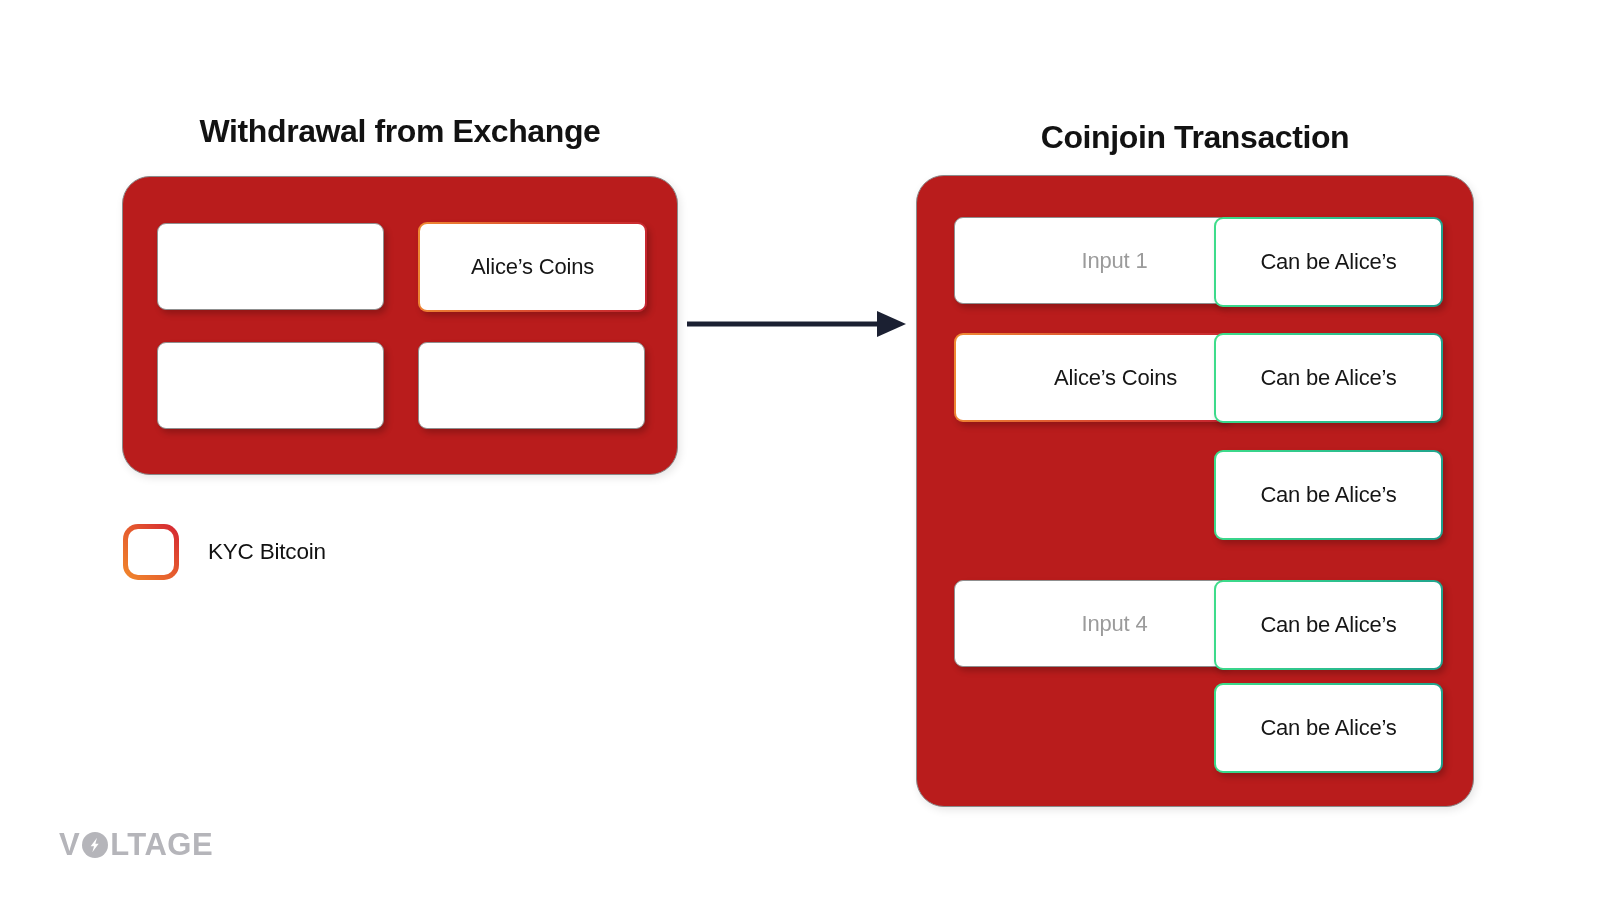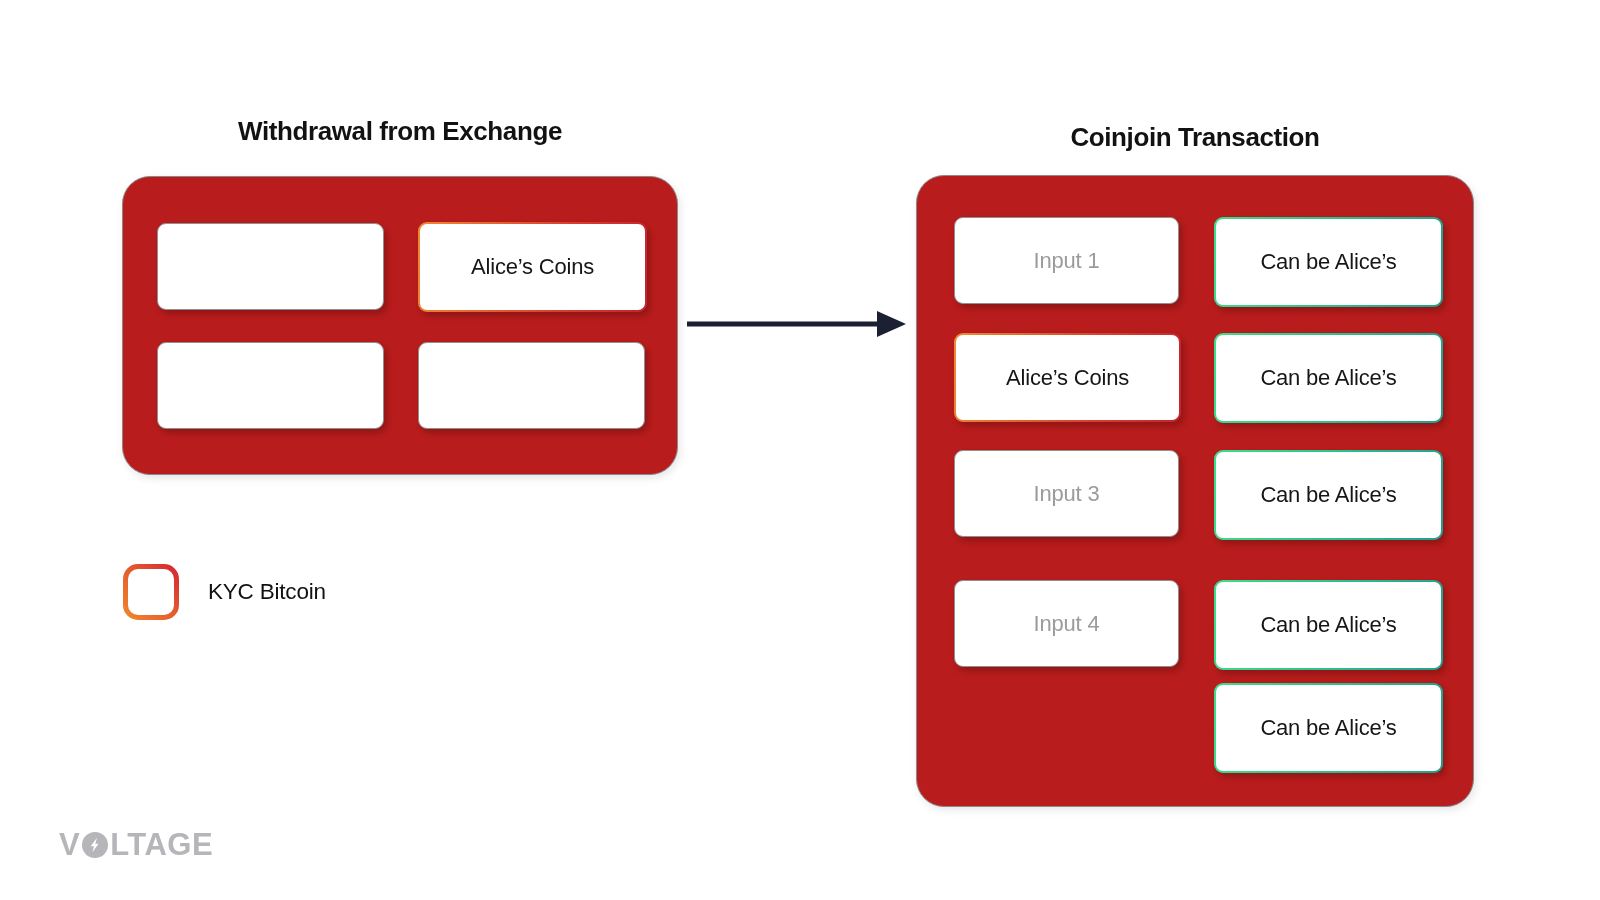--- a/index.html
+++ b/index.html
@@ -10,21 +10,21 @@
     position:relative;
     overflow:hidden;
     color:#141414;
   }
   .stage { position:absolute; inset:0; }
 
   
   .panel-title {
     position:absolute;
     transform:translateX(-50%);
-    font-size:26px;
+    font-size:32px;
     font-weight:600;
     letter-spacing:-0.4px;
     color:#121212;
     white-space:nowrap;
     line-height:40px;
   }
   #left-title  { left:400px;  top:111px; }
   #right-title { left:1195px; top:117px; }
 
   
@@ -68,39 +68,39 @@
                linear-gradient(100deg,#3EDD8A 0%,#2BBE8E 55%,#1F9F8D 100%) border-box;
   }
 
   
   .lbox-1 { left:34px;  top:46px;  width:225px; height:85px; }
   .lbox-2 { left:295px; top:45px;  width:225px; height:86px; }
   .lbox-3 { left:34px;  top:165px; width:225px; height:85px; }
   .lbox-4 { left:295px; top:165px; width:225px; height:85px; }
 
   
-  .in-col  { left:37px;  width:223px; height:85px; }
+  .in-col  { left:37px;  width:223px; height:85px;padding-left:48px; }
   .out-col { left:297px; width:225px; height:86px; }
   .row-0 { top:41px; }
   .row-1 { top:157px; }
   .row-2 { top:274px; }
   .row-3 { top:404px; }
   .row-4 { top:507px; }
 
   
   #flow-arrow { position:absolute; left:685px; top:307px; width:222px; height:34px; color:#1B2032; }
 
   
   .legend-row {
     position:absolute;
     display:flex;
     align-items:center;
     gap:29px;
   }
-  #legend-row-kyc  { left:123px; top:564px; height:56px;justify-content:space-between; }
+  #legend-row-kyc  { left:123px; top:524px; height:56px;justify-content:space-between; }
   #legend-row-anon { left:123px; top:624px; height:55px; }
   .swatch {
     width:56px; height:56px;
     border-radius:15px;
     border:5px solid transparent;
     box-sizing:border-box;
     background:linear-gradient(#fff,#fff) padding-box,
                linear-gradient(45deg,#F1892C 0%,#E4572E 55%,#D32333 100%) border-box;
     flex:0 0 auto;
   }
@@ -160,21 +160,20 @@
   </svg>
 
   <div class="container" id="right-container">
 
     <div class="box plain in-col row-0">Input 1</div>
     <div class="box anon out-col row-0">Can be Alice’s</div>
 
     <div class="box kyc in-col row-1">Alice’s Coins</div>
     <div class="box anon out-col row-1">Can be Alice’s</div>
 
-    <div class="box plain in-col row-2">Input 3</div>
     <div class="box anon out-col row-2">Can be Alice’s</div>
 
     <div class="box plain in-col row-3">Input 4</div>
     <div class="box anon out-col row-3">Can be Alice’s</div>
 
     <div class="box anon out-col row-4">Can be Alice’s</div>
   </div>
 
   <div class="legend-row" id="legend-row-kyc">
     <div class="swatch kyc"></div>

